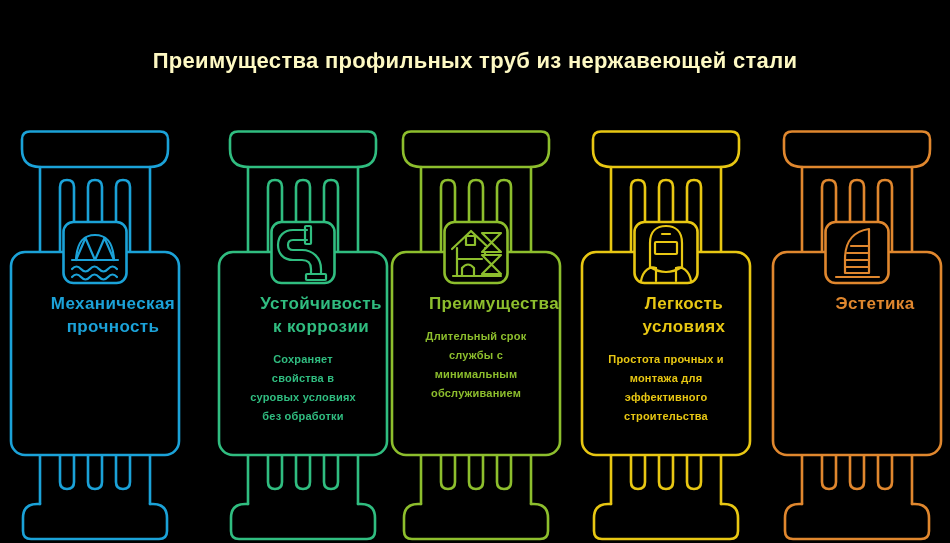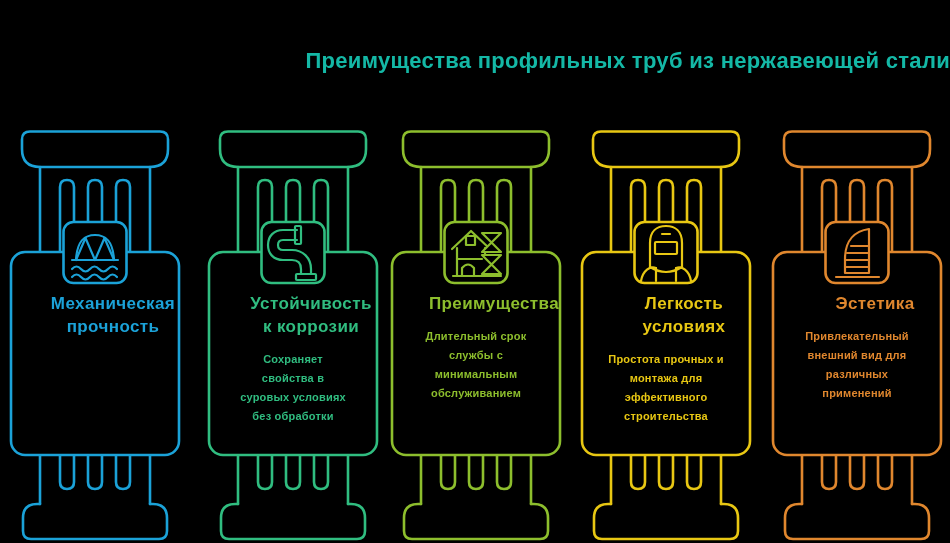--- a/index.html
+++ b/index.html
@@ -6,29 +6,29 @@
   .canvas{
     position:relative;
     width:950px;height:543px;
     background:#000;
     overflow:hidden;
     font-family:"Liberation Sans", sans-serif;
   }
   .main-title{
     position:absolute;top:48px;left:0;right:0;
     margin:0;
-    text-align:right;
+    text-align:center;
     font-size:22px;
     font-weight:700;
     letter-spacing:.3px;
-    color:#14b8a6;
+    color:#fef9c3;
   }
   .pillar{position:absolute;top:130px;width:190px;height:413px;}
   .pillar:nth-of-type(1){left:0px;}
-  .pillar:nth-of-type(2){left:198px;}
+  .pillar:nth-of-type(2){left:208px;}
   .pillar:nth-of-type(3){left:381px;}
   .pillar:nth-of-type(4){left:571px;}
   .pillar:nth-of-type(5){left:762px;}
   .pillar-art, .pillar-art svg{position:absolute;left:0;top:0;width:190px;height:413px;}
   .pillar-art .s{fill:none;stroke:var(--c);stroke-width:2.6;stroke-linecap:round;}
   .pillar-art .f{fill:#000;stroke:var(--c);stroke-width:2.6;}
   .pillar-art .icon path,
   .pillar-art .icon rect{fill:none;stroke:var(--c);stroke-width:2.2;stroke-linecap:round;stroke-linejoin:round;}
   .pillar-art .icon path[fill="#000"]{fill:#000;}
   .card-text{
@@ -181,19 +181,15 @@
           <rect class="f" x="63.5" y="92" width="63" height="61" rx="10"></rect>
           <g class="icon">
             <path d="M74,147 H117"></path>
             <path d="M83,143 V129 C83,110 93,101 107,99 V143 Z"></path>
             <path d="M84,137 H107 M84,130 H107 M85,123 H107 M89,116 H107"></path>
           </g>
         </svg>
       </div>
     <div class="card-text">
       <h2 class="p-title">Эстетика</h2>
-      <p class="p-desc">Привлекательный
-внешний вид для
-различных
-применений</p>
     </div>
   </section>
 </div>
 
 </body></html>

